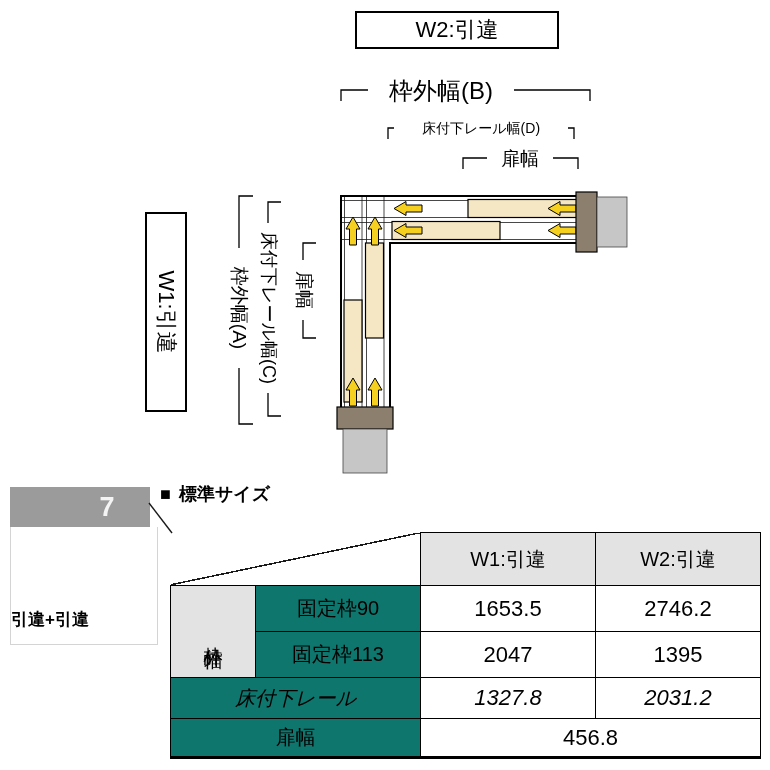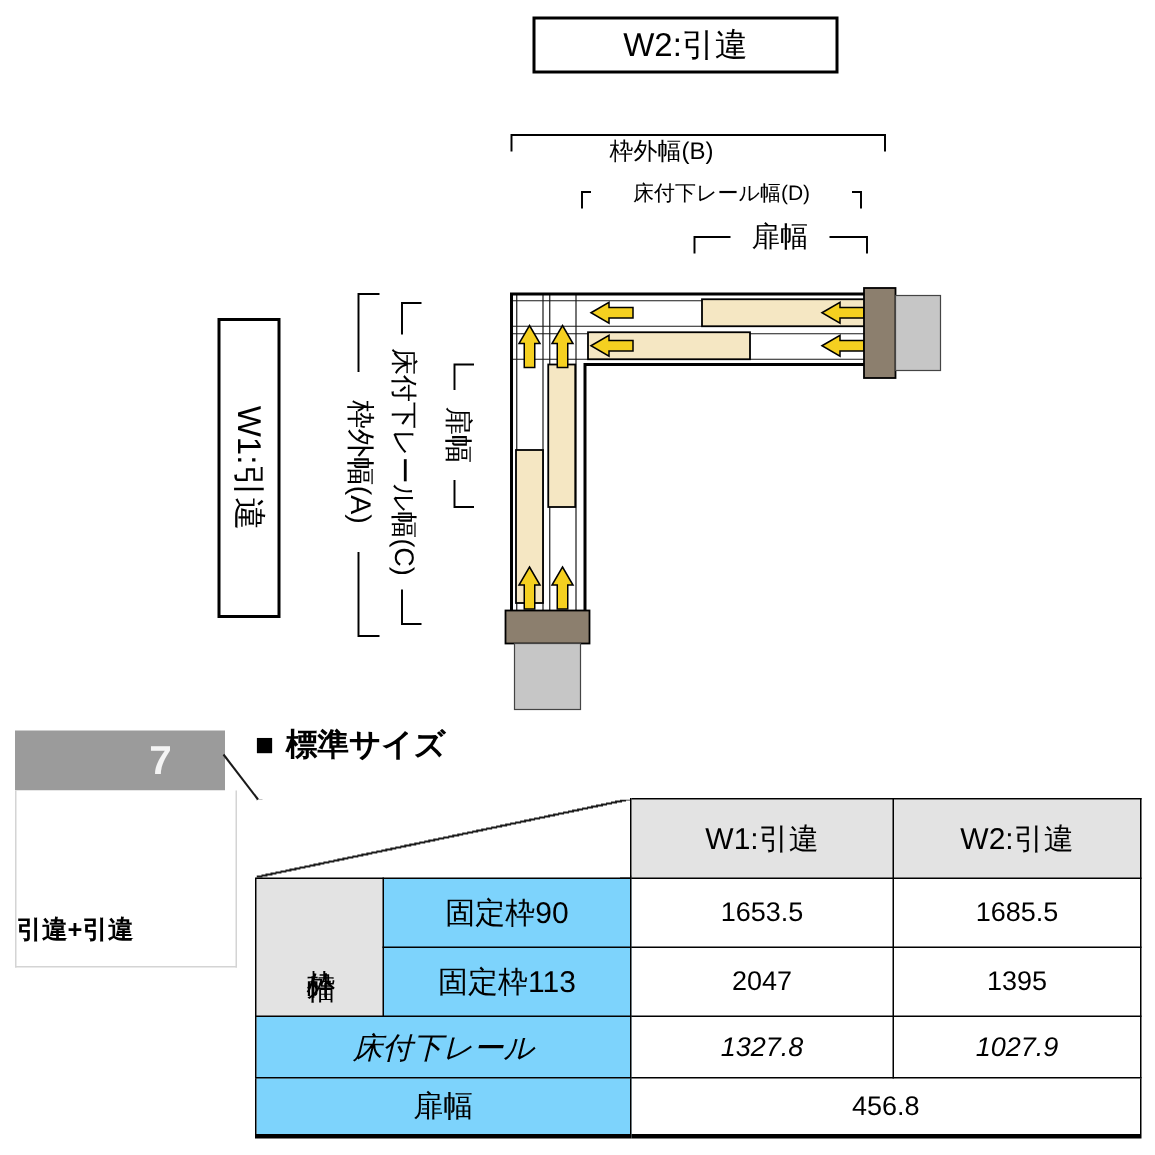--- a/index.html
+++ b/index.html
@@ -39,41 +39,41 @@
   }
   .tab-head span { color:#f4f4f4; font-size:27px; font-weight:bold; transform:translateX(27px); }
   .tab-body {
     left:10px; top:527px; width:148px; height:118px; background:#fff;
     border:1px solid #d4d4d4; border-top:none; box-sizing:border-box;
     display:flex; align-items:flex-end; justify-content:flex-start;
   }
   .tab-body span { font-size:17px; font-weight:bold; padding-bottom:13px; }
 
   
-  .size-heading { left:170px; top:482px; font-size:21px; font-weight:bold; }
+  .size-heading { left:160px; top:482px; font-size:18px; font-weight:bold; }
   .size-heading .mk { margin-right:8px; }
   table.size {
     position:absolute; left:170px; top:532px; width:590px;
     border-collapse:collapse; table-layout:fixed; font-size:20px;
   }
   table.size td, table.size th { border:1px solid #000; text-align:center; vertical-align:middle; padding:0; }
   table.size tr.r-head th { height:52px; background:#e3e3e3; font-weight:normal; font-size:20px; }
   table.size td.diag {
     border-top:none; border-left:none; background:
       linear-gradient(to bottom right,
         rgba(0,0,0,0) calc(50% - 1px), #1a1a1a calc(50% - 1px),
         #1a1a1a calc(50% + 0.5px), rgba(0,0,0,0) calc(50% + 0.5px));
   }
   table.size tr.r1 td, table.size tr.r2 td { height:45px; }
   table.size tr.r3 td { height:40px;font-style:italic; }
   table.size tr.r4 td { height:37px; }
   table.size td.group { background:#e3e3e3; }
   table.size td.group span { writing-mode:vertical-rl; display:inline-block; font-size:19px; letter-spacing:2px; }
-  table.size td.sub { background:#7dd3fc; font-size:20px; }
-  table.size td.val { background:#fff; font-size:18px;margin-left:23px; }
+  table.size td.sub { background:#0f766e; font-size:20px; }
+  table.size td.val { background:#fff; font-size:22px;margin-left:23px; }
   table.size tr.r4 td { border-bottom:3px solid #000; }
 </style>
 </head>
 <body>
 
 <div class="page">
 
   <svg class="diagram" width="770" height="480" viewBox="0 0 770 480">
 
     <g stroke="#1a1a1a" stroke-width="0.8">
@@ -121,21 +121,21 @@
     </g>
   </svg>
 
   <div class="abs w2-box">
     <span>W2:引違</span>
   </div>
   <div class="abs w1-box">
     <span>W1:引違</span>
   </div>
 
-  <div class="dlabel" style="left:368px; top:91px; width:146px; font-size:16px;">枠外幅(B)</div>
+  <div class="dlabel" style="left:368px; top:80px; width:146px; font-size:24px;">枠外幅(B)</div>
   <div class="dlabel" style="left:394px; top:118px; width:174px; font-size:14px;">床付下レール幅(D)</div>
   <div class="dlabel" style="left:487px; top:148px; width:66px; font-size:19px;">扉幅</div>
   <div class="vlabel" style="left:179px; top:297px; width:120px; font-size:19px;">枠外幅(A)</div>
   <div class="vlabel" style="left:184px; top:297px; width:170px; font-size:18px;">床付下レール幅(C)</div>
   <div class="vlabel" style="left:274px; top:279px; width:60px; font-size:19px;">扉幅</div>
 
   <div class="abs tab-head">
     <span>7</span>
   </div>
   <div class="abs tab-body">
@@ -162,31 +162,31 @@
       <td class="diag" colspan="2"></td>
       <th>W1:引違</th>
       <th>W2:引違</th>
     </tr>
     <tr class="r1">
       <td class="group" rowspan="2">
         <span>枠外幅</span>
       </td>
       <td class="sub">固定枠90</td>
       <td class="val">1653.5</td>
-      <td class="val">1685.5</td>
+      <td class="val">2746.2</td>
     </tr>
     <tr class="r2">
       <td class="sub">固定枠113</td>
       <td class="val">2047</td>
       <td class="val">1395</td>
     </tr>
     <tr class="r3">
       <td class="sub" colspan="2">床付下レール</td>
       <td class="val">1327.8</td>
-      <td class="val">1027.9</td>
+      <td class="val">2031.2</td>
     </tr>
     <tr class="r4">
       <td class="sub" colspan="2">扉幅</td>
       <td class="val" colspan="2">456.8</td>
     </tr>
   </tbody>
     </table>
 
 </div>
 

